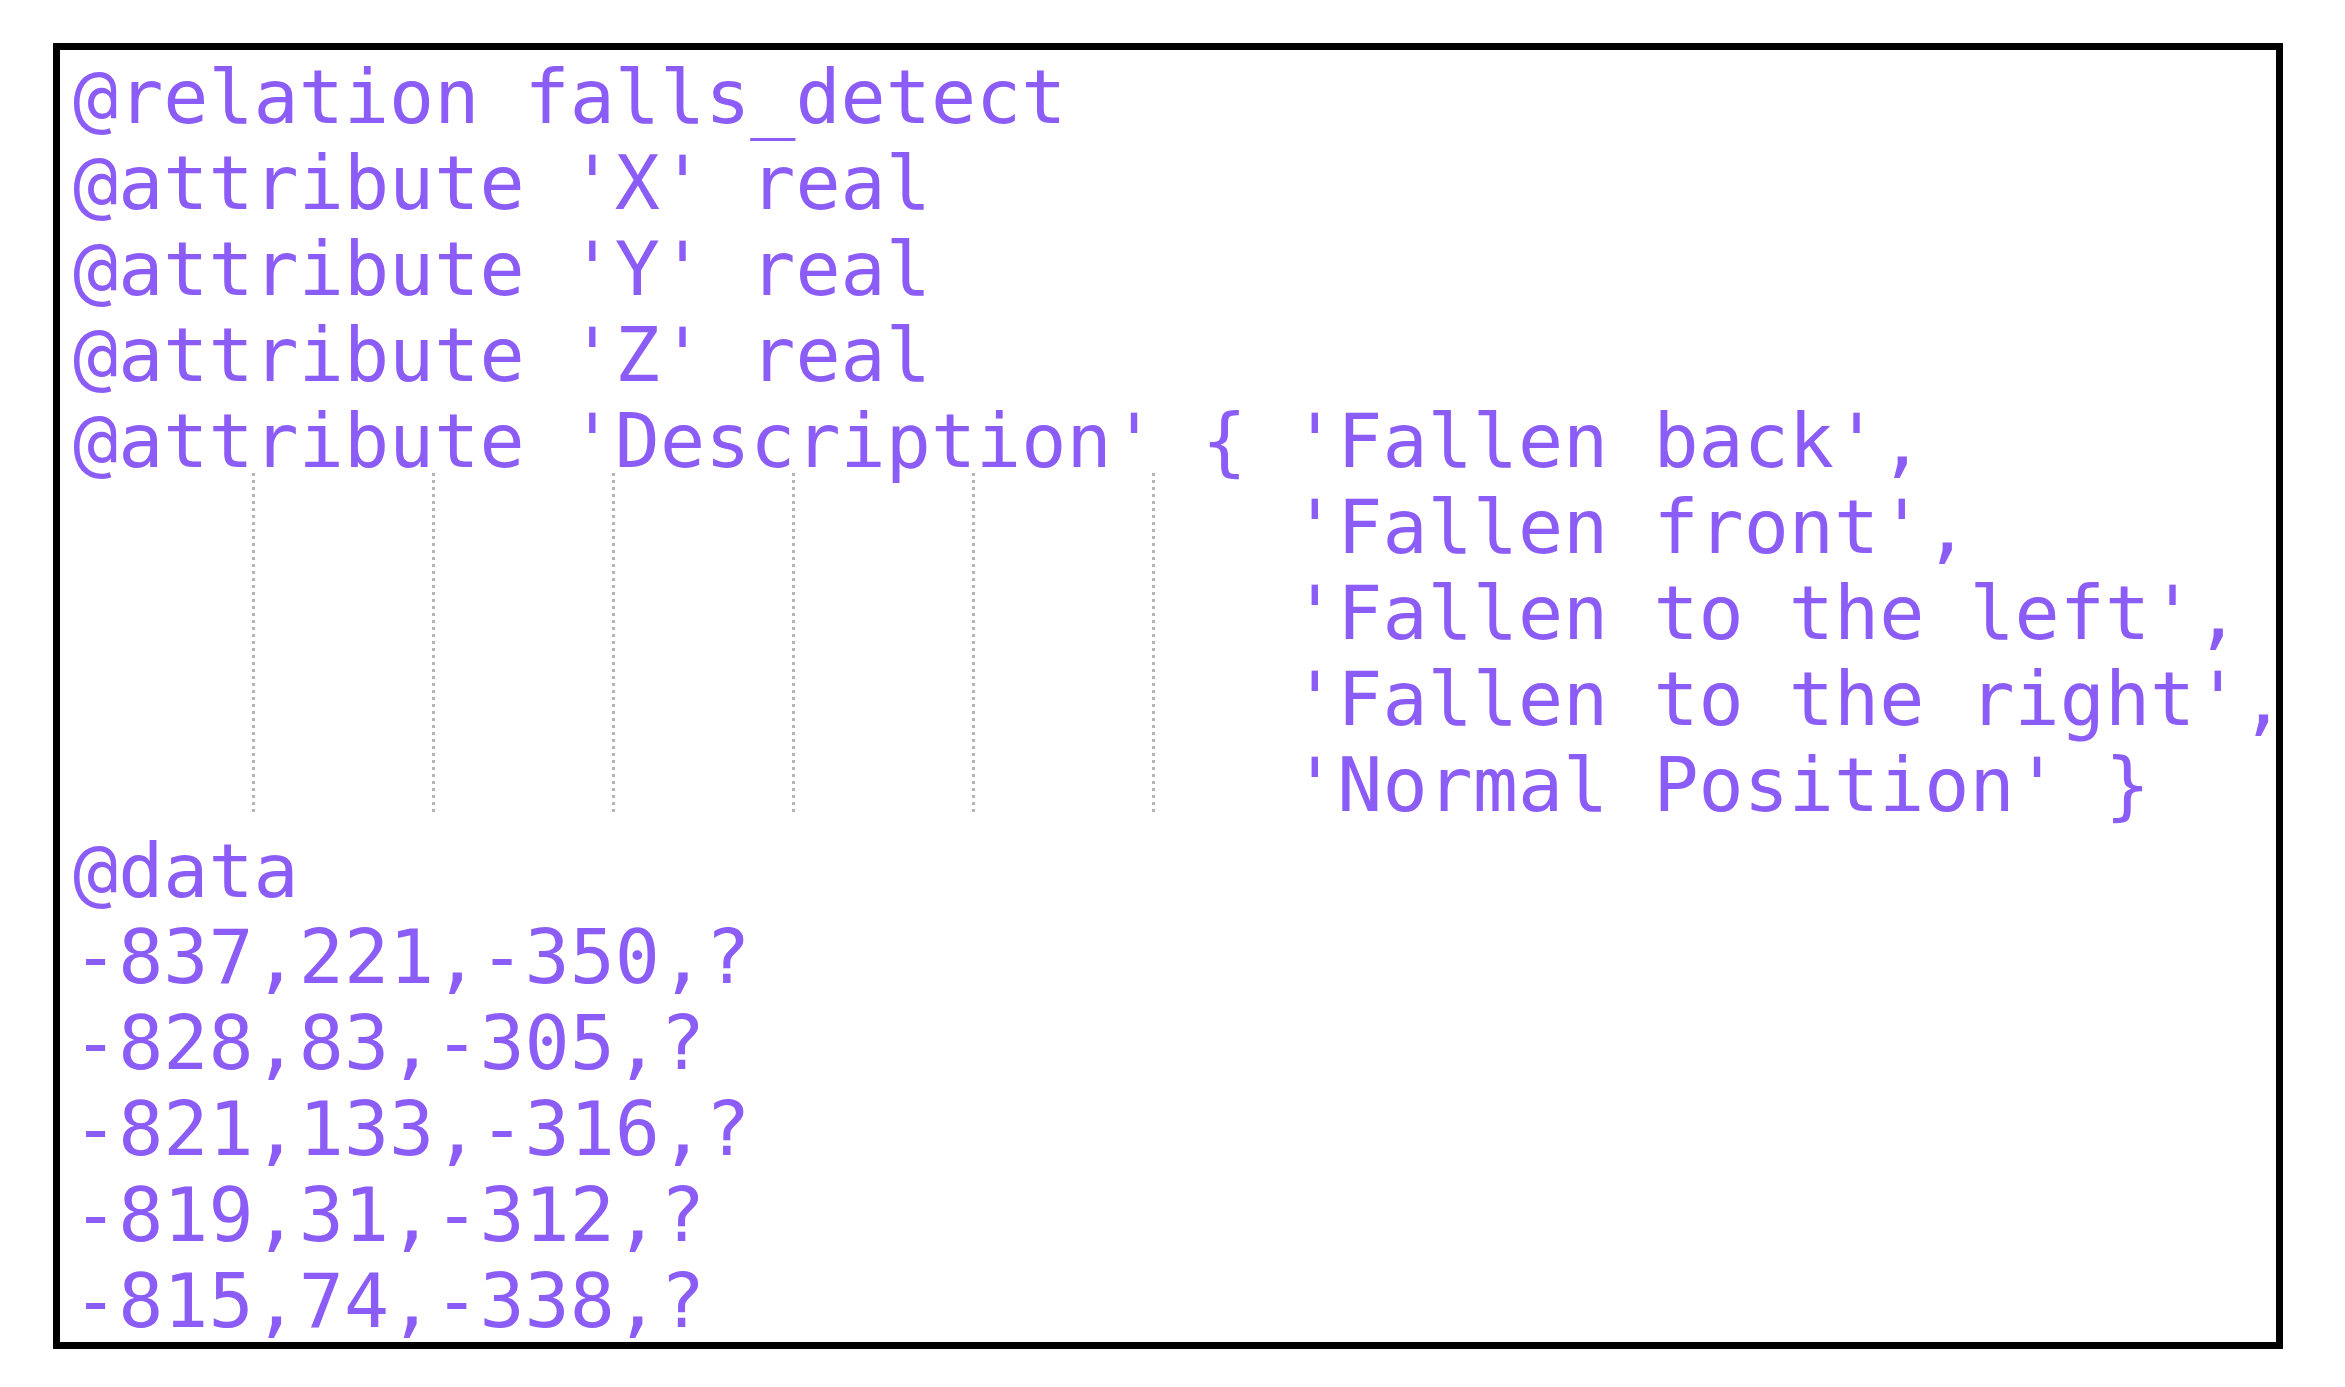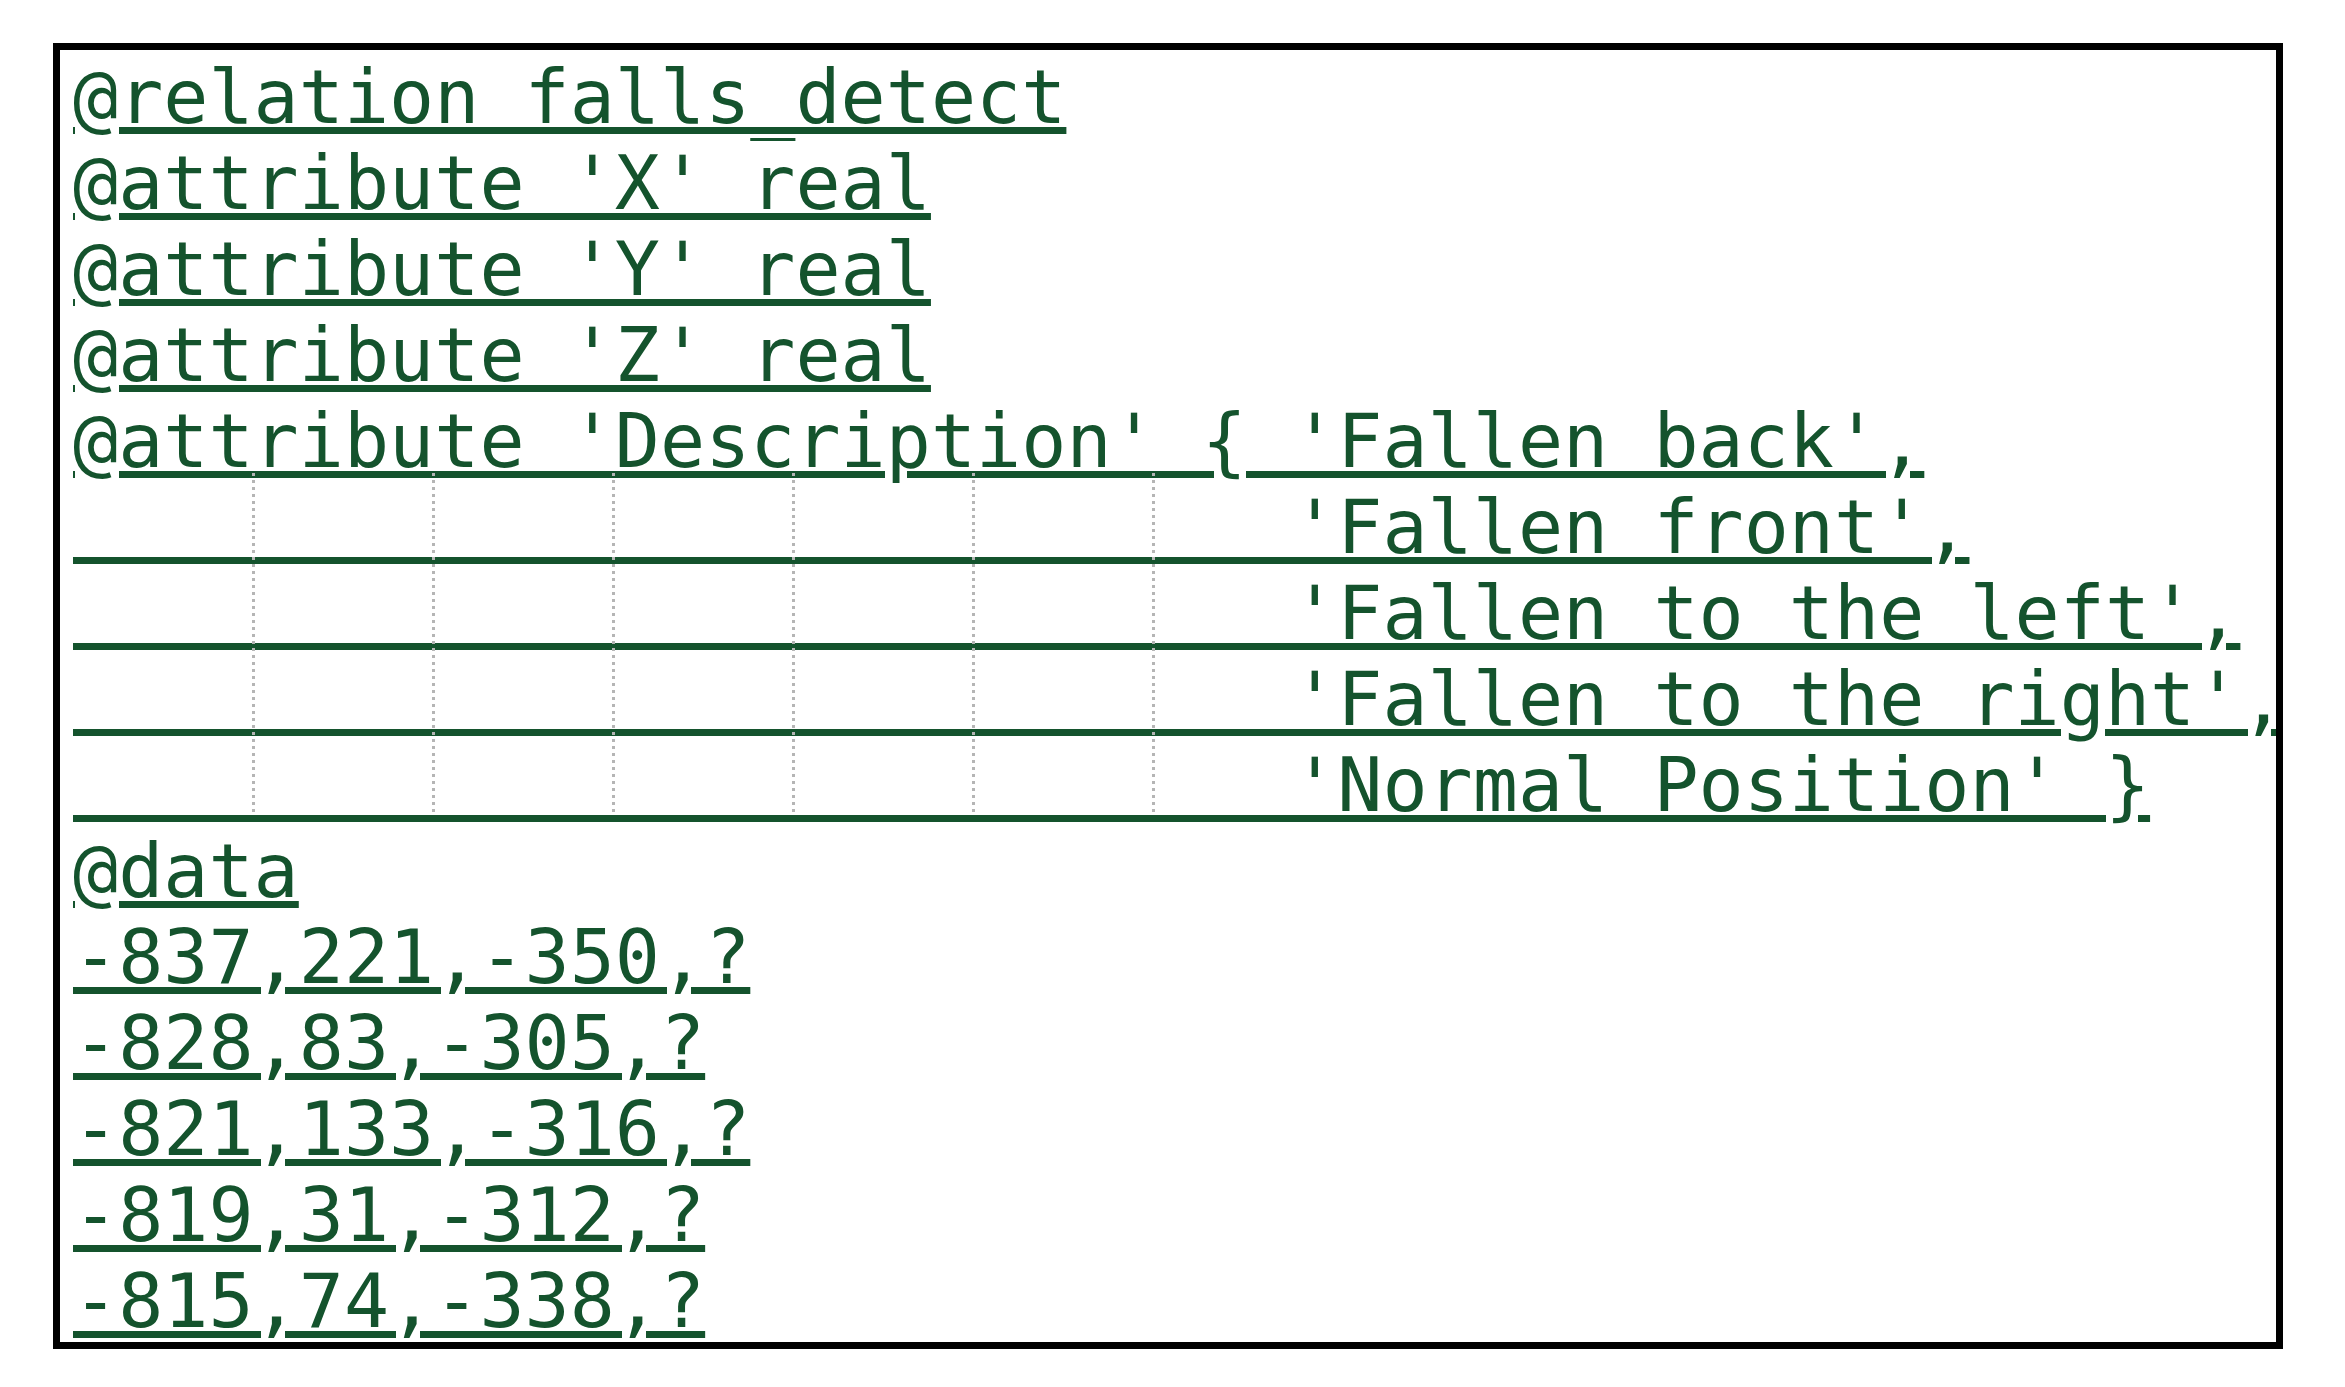--- a/index.html
+++ b/index.html
@@ -31,24 +31,23 @@
     box-sizing: content-box;
     overflow: hidden;
   }
   .code {
     position: absolute;
     left: 13px;
     top: 4px;
     margin: 0;
     font-size: 75px;
     line-height: 86px;
-    color: #14532d;
+    color: #8b5cf6;
     white-space: pre;
     letter-spacing: 0;
-    text-decoration: underline;
   }
   .code .line {
     height: 86px;
     white-space: pre;
   }
   .tab-guide {
     position: absolute;
     width: 3px;
     top: 423px;
     height: 341px;

